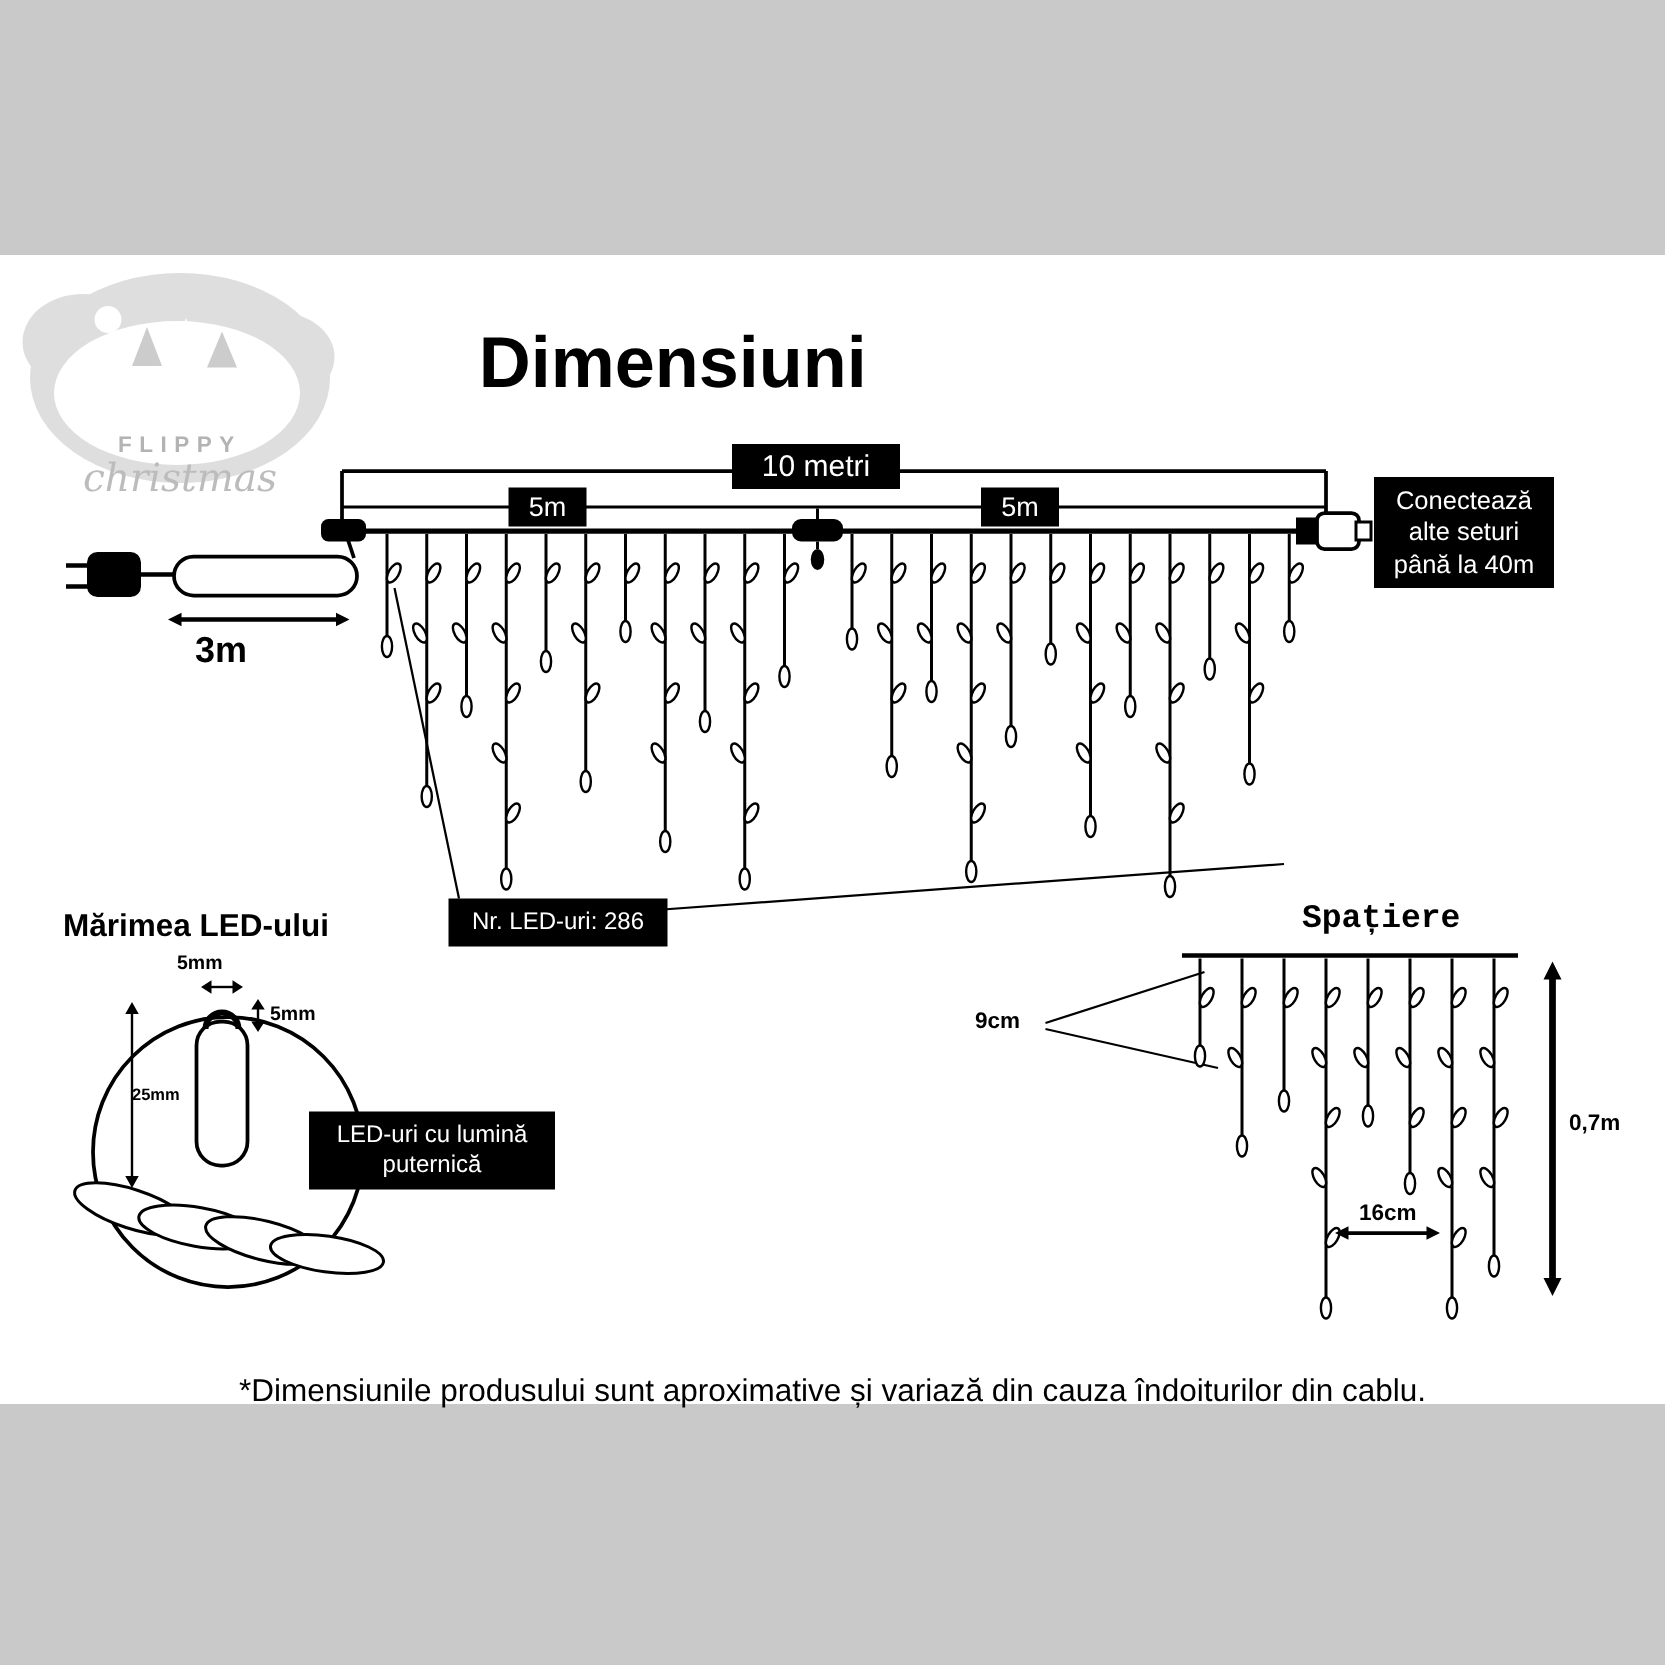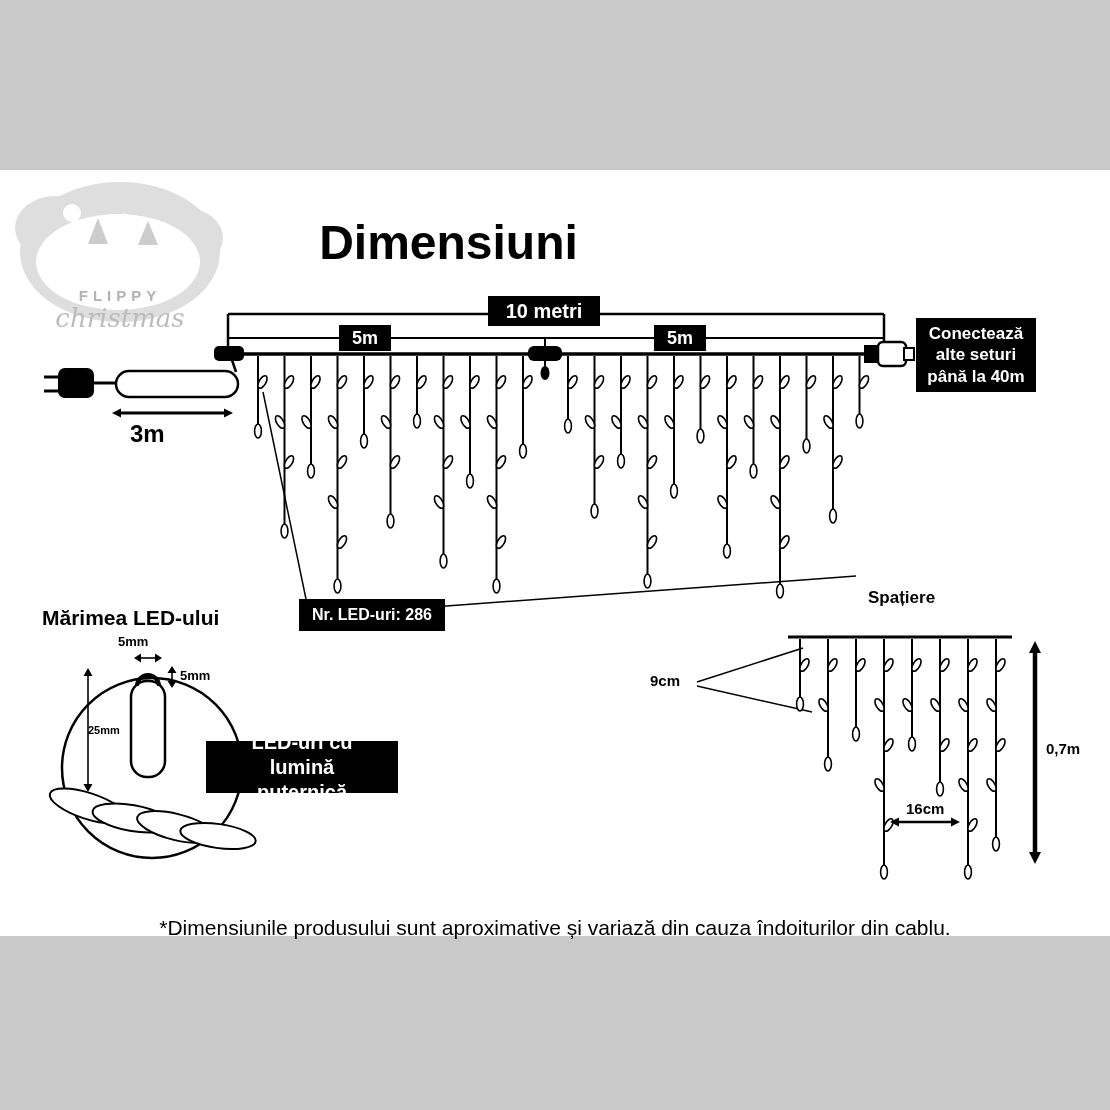--- a/index.html
+++ b/index.html
@@ -1,20 +1,20 @@
 <!DOCTYPE html>
 <html><head>
 <meta charset="utf-8">
 <style>
   html,body{margin:0;padding:0;background:#c9c9c9;}
   .stage{position:relative;width:1110px;height:1110px;background:#c9c9c9;font-family:"Liberation Sans",sans-serif;overflow:hidden;}
   .panel{position:absolute;left:0;top:170px;width:1110px;height:766px;background:#ffffff;}
   svg.layer{position:absolute;left:0;top:0;z-index:1;}
   .lbl{position:absolute;z-index:2;color:#000;font-weight:bold;white-space:nowrap;}
-  .bbox{position:absolute;z-index:3;background:#000;color:#fff;font-weight:bold;display:flex;align-items:center;justify-content:center;text-align:center;line-height:1.25;}
+  .bbox{position:absolute;z-index:3;background:#000;color:#fff;font-weight:normal;display:flex;align-items:center;justify-content:center;text-align:center;line-height:1.25;}
   .title{position:absolute;z-index:2;color:#000;font-weight:bold;text-align:center;}
   .footnote{position:absolute;z-index:2;color:#000;text-align:center;font-weight:normal;}
 </style>
 </head>
 <body>
 
 <div class="stage">
   <div class="panel"></div>
 
   <svg class="layer" width="1110" height="1110">
@@ -251,21 +251,21 @@
   <div class="bbox" style="left:339px;top:325px;width:52px;height:26px;font-size:18px;">5m</div>
   <div class="bbox" style="left:654px;top:325px;width:52px;height:26px;font-size:18px;">5m</div>
   <div class="bbox" style="left:916px;top:318px;width:116px;height:74px;font-size:17px;padding:0 2px;">Conectează alte seturi până la 40m</div>
   <div class="lbl" style="left:130px;top:420px;width:90px;text-align:left;font-size:24px;">3m</div>
   <div class="bbox" style="left:299px;top:599px;width:146px;height:32px;font-size:16px;">Nr. LED-uri: 286</div>
 
   <div class="lbl" style="left:42px;top:606px;font-size:21px;">Mărimea LED-ului</div>
   <div class="lbl" style="left:118px;top:634px;font-size:13px;">5mm</div>
   <div class="lbl" style="left:180px;top:668px;font-size:13px;">5mm</div>
   <div class="lbl" style="left:48px;top:724px;font-size:11px;margin-left:40px;">25mm</div>
-  <div class="bbox" style="left:206px;top:741px;width:160px;height:52px;font-size:20px;padding:0 16px;">LED-uri cu lumină puternică</div>
-
-  <div class="lbl" style="left:868px;top:588px;font-size:17px;">Spațiere</div>
+  <div class="bbox" style="left:206px;top:741px;width:160px;height:52px;font-size:16px;padding:0 2px;">LED-uri cu lumină puternică</div>
+
+  <div class="lbl" style="left:868px;top:600px;font-size:22px;font-family:Liberation Mono, monospace;">Spațiere</div>
   <div class="lbl" style="left:650px;top:672px;font-size:15px;">9cm</div>
   <div class="lbl" style="left:906px;top:800px;font-size:15px;">16cm</div>
   <div class="lbl" style="left:1046px;top:740px;font-size:15px;">0,7m</div>
 
   <div class="footnote" style="left:0;top:880px;width:1110px;font-size:21px;margin-top:36px;">*Dimensiunile produsului sunt aproximative și variază din cauza îndoiturilor din cablu.</div>
 </div>
 
 </body></html>

